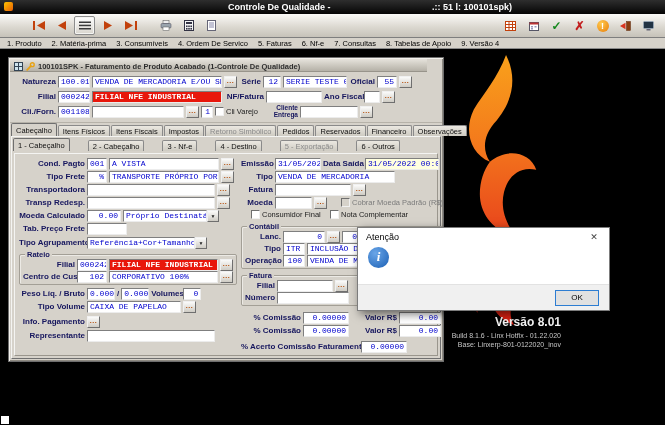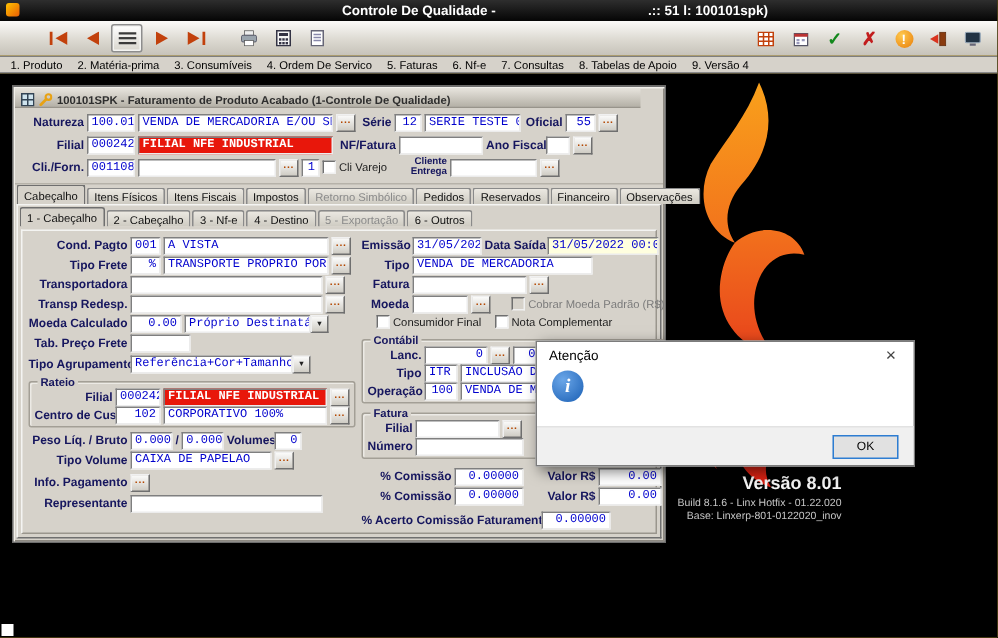--- a/index.html
+++ b/index.html
@@ -74,21 +74,21 @@
   .cbtext.dis { color:#7b7b7b; }
   .combo { display:flex; }
   .combo .inp { flex:1; }
   .cbtn { flex:0 0 12px; width:12px; height:12px; background:linear-gradient(#fbfbfa,#cfccc4);
     border:1px solid; border-color:#f0f0f0 #6f6f6f #6f6f6f #f0f0f0; font-size:5px;
     line-height:11px; text-align:center; color:#222; }
   .stack { display:flex; flex-direction:column; font-size:6.5px; font-weight:bold; color:#16165e;
     line-height:6.5px; text-align:right; width:30px; margin-left:8px; }
 
   .tabstrip { position:absolute; top:64px; left:2px; right:2px; height:14px; display:flex; align-items:flex-end; gap:1px; }
-  .subtabstrip { display:flex; align-items:flex-end; gap:1px; height:13px; margin:1px 0 0 1px; }
+  .subtabstrip { display:flex; align-items:flex-end; gap:18px; height:13px; margin:1px 0 0 1px; }
   .tab { font-size:7.5px; color:#101010; background:linear-gradient(#ebe8e1,#cecbc2);
     border:1px solid #8a8a8a; border-bottom:none; border-radius:2px 2px 0 0;
     padding:1px 4px; height:11px; line-height:9px; white-space:nowrap; }
   .tab.active { background:#d6d2ca; height:13px; line-height:11px; border-color:#6f6f6f; position:relative; z-index:2; }
   .tab.disabled { color:#8a8a8a; }
 
   .tab-panel { position:absolute; top:78px; left:2px; right:2px; bottom:2px; background:#d6d2ca;
     border:1px solid; border-color:#f4f4f2 #6f6f6f #6f6f6f #f4f4f2; }
   .content { position:absolute; top:16px; left:2px; right:2px; bottom:2px;
     border:1px solid; border-color:#f4f4f2 #9a968d #9a968d #f4f4f2; }

